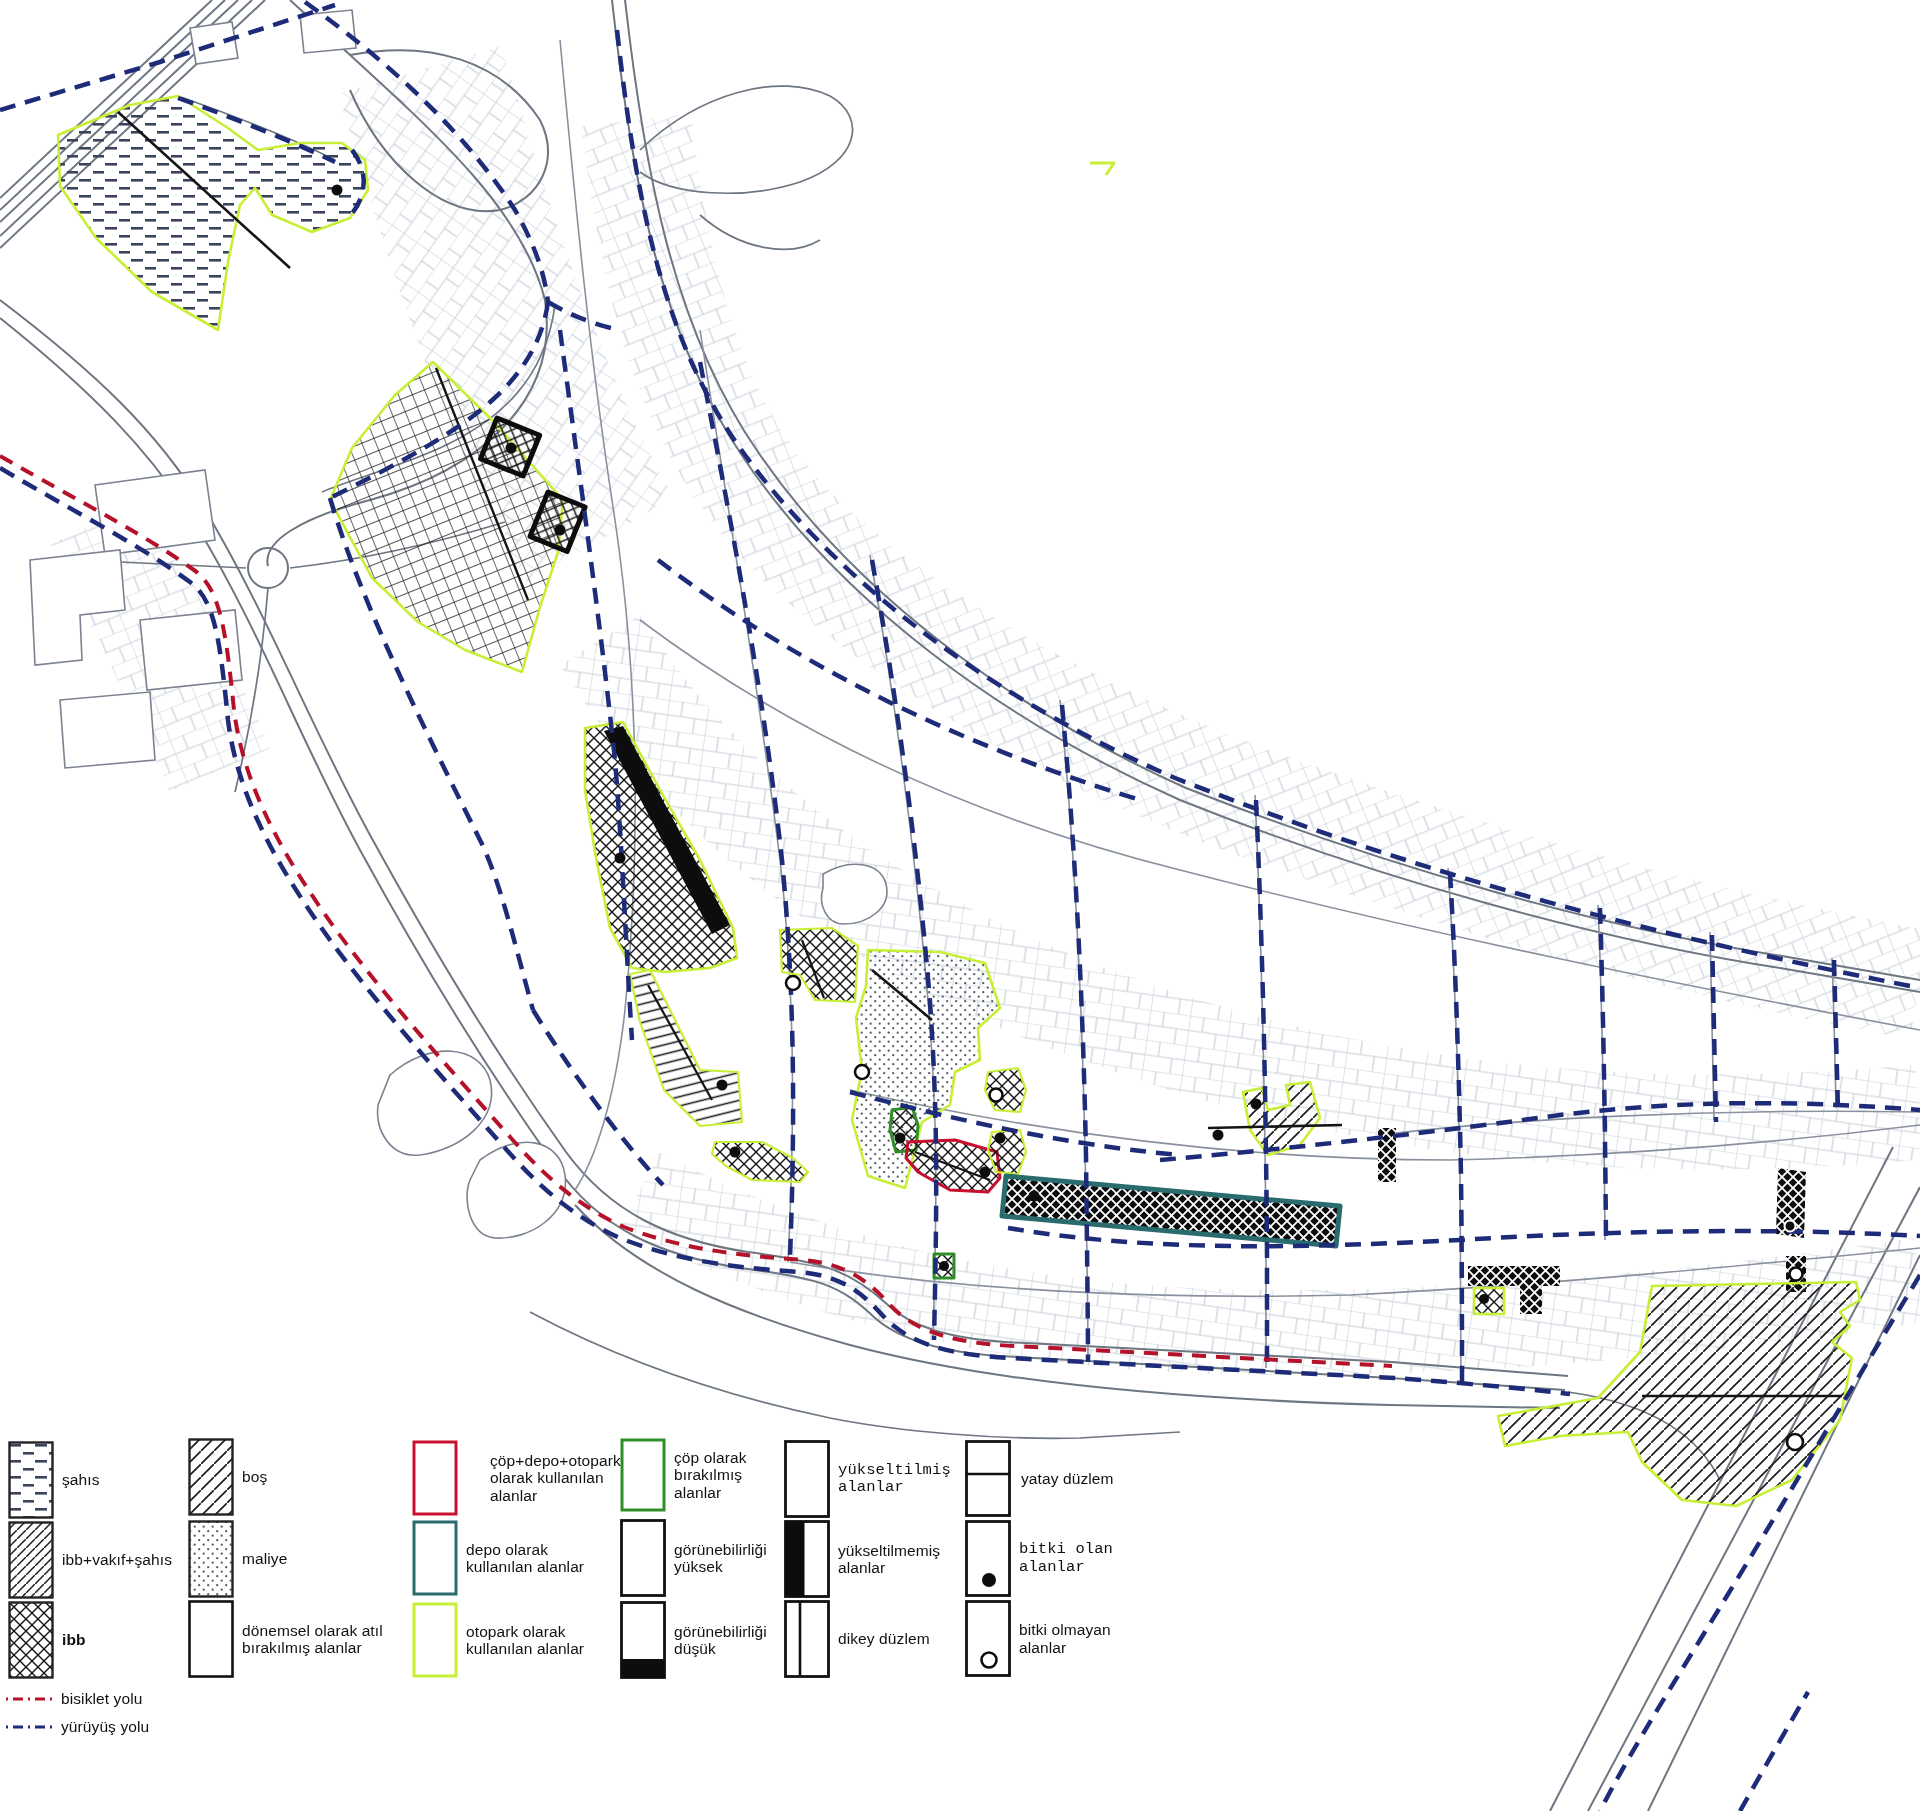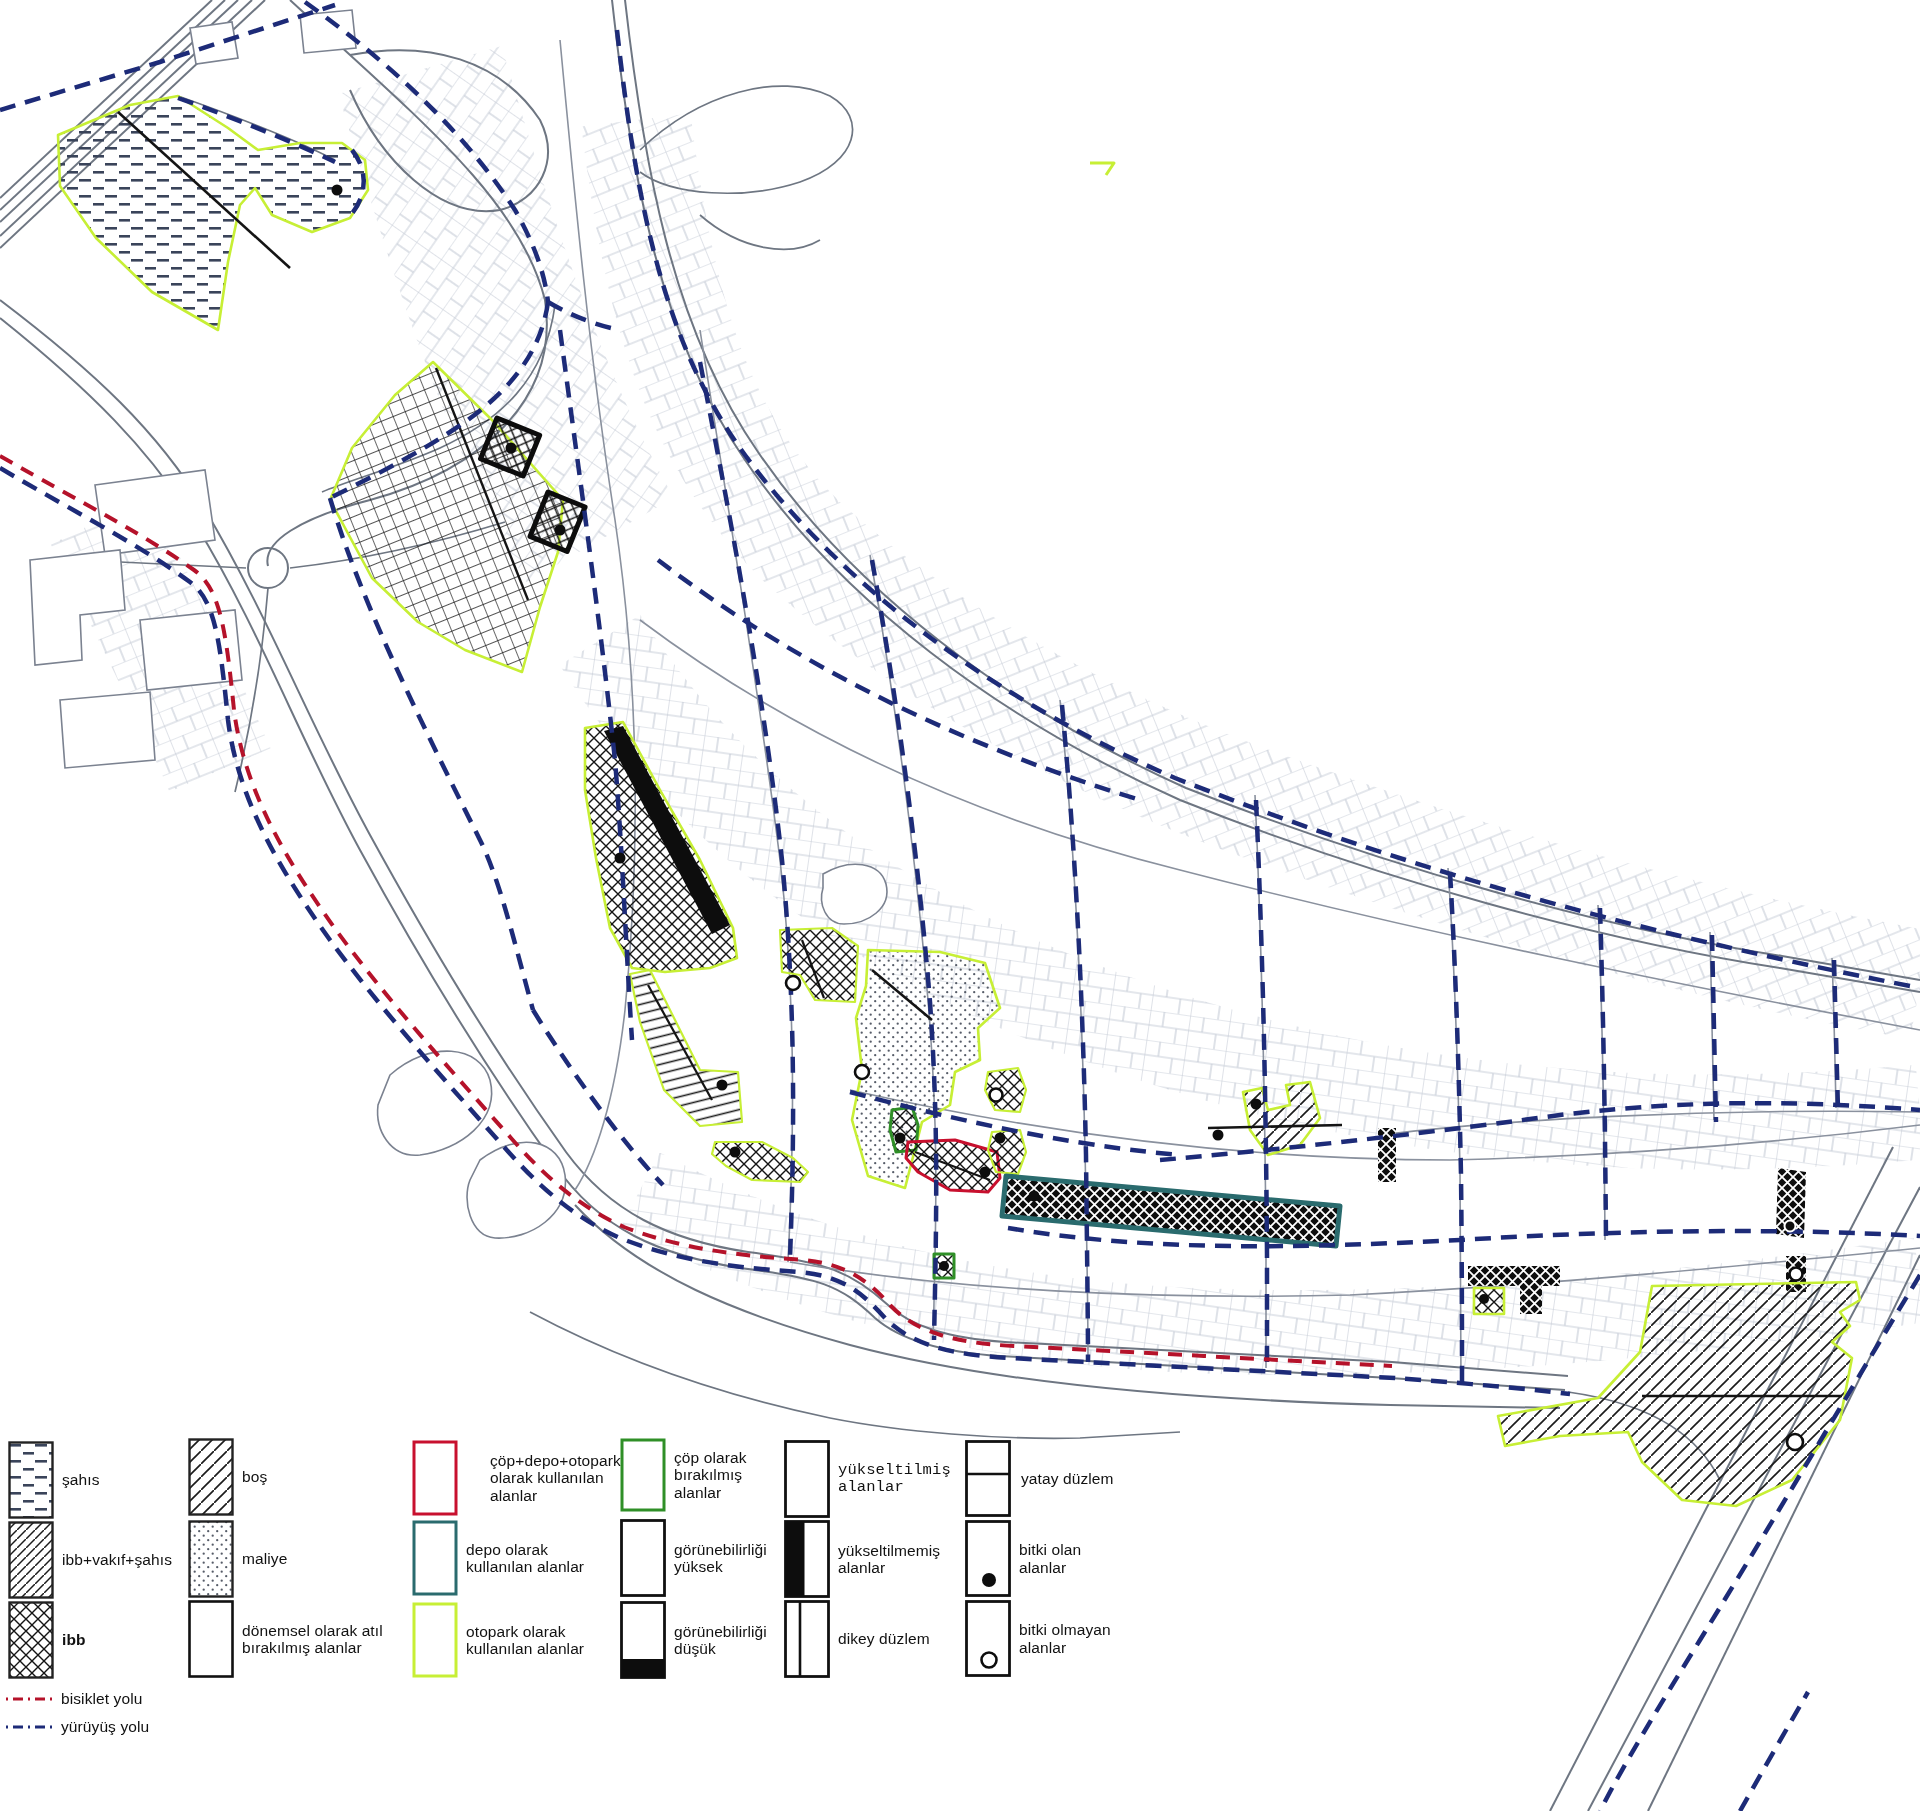--- a/index.html
+++ b/index.html
@@ -335,21 +335,21 @@
         <rect x="1.5" y="1.5" width="43" height="74" fill="#fff" stroke="#111" stroke-width="2.8"></rect>
         <line x1="1.5" y1="34" x2="44.5" y2="34" stroke="#111" stroke-width="2.6"></line>
       </svg>
     <div class="lg-label single" style="left:56px;top:0;height:77px;">yatay düzlem</div>
   </div>
   <div class="lg-entry" style="left:965px;top:1520px;">
     <svg class="lg-swatch" width="46" height="77">
         <rect x="1.5" y="1.5" width="43" height="74" fill="#fff" stroke="#111" stroke-width="2.8"></rect>
         <circle cx="24" cy="60" r="7" fill="#0d0d0d"></circle>
       </svg>
-    <div class="lg-label" style="left:54px;top:0;height:77px;width:110px;">bitki olan alanlar</div>
+    <div class="lg-label" style="left:54px;top:0;height:77px;width:110px;font-family:Liberation Mono, monospace;">bitki olan alanlar</div>
   </div>
   <div class="lg-entry" style="left:965px;top:1600px;">
     <svg class="lg-swatch" width="46" height="77">
         <rect x="1.5" y="1.5" width="43" height="74" fill="#fff" stroke="#111" stroke-width="2.8"></rect>
         <circle cx="24" cy="60" r="7.5" fill="#fff" stroke="#0d0d0d" stroke-width="2.6"></circle>
       </svg>
     <div class="lg-label" style="left:54px;top:0;height:77px;width:120px;">bitki olmayan alanlar</div>
   </div>
 
   <div class="lg-entry" style="left:5px;top:1686px;">

